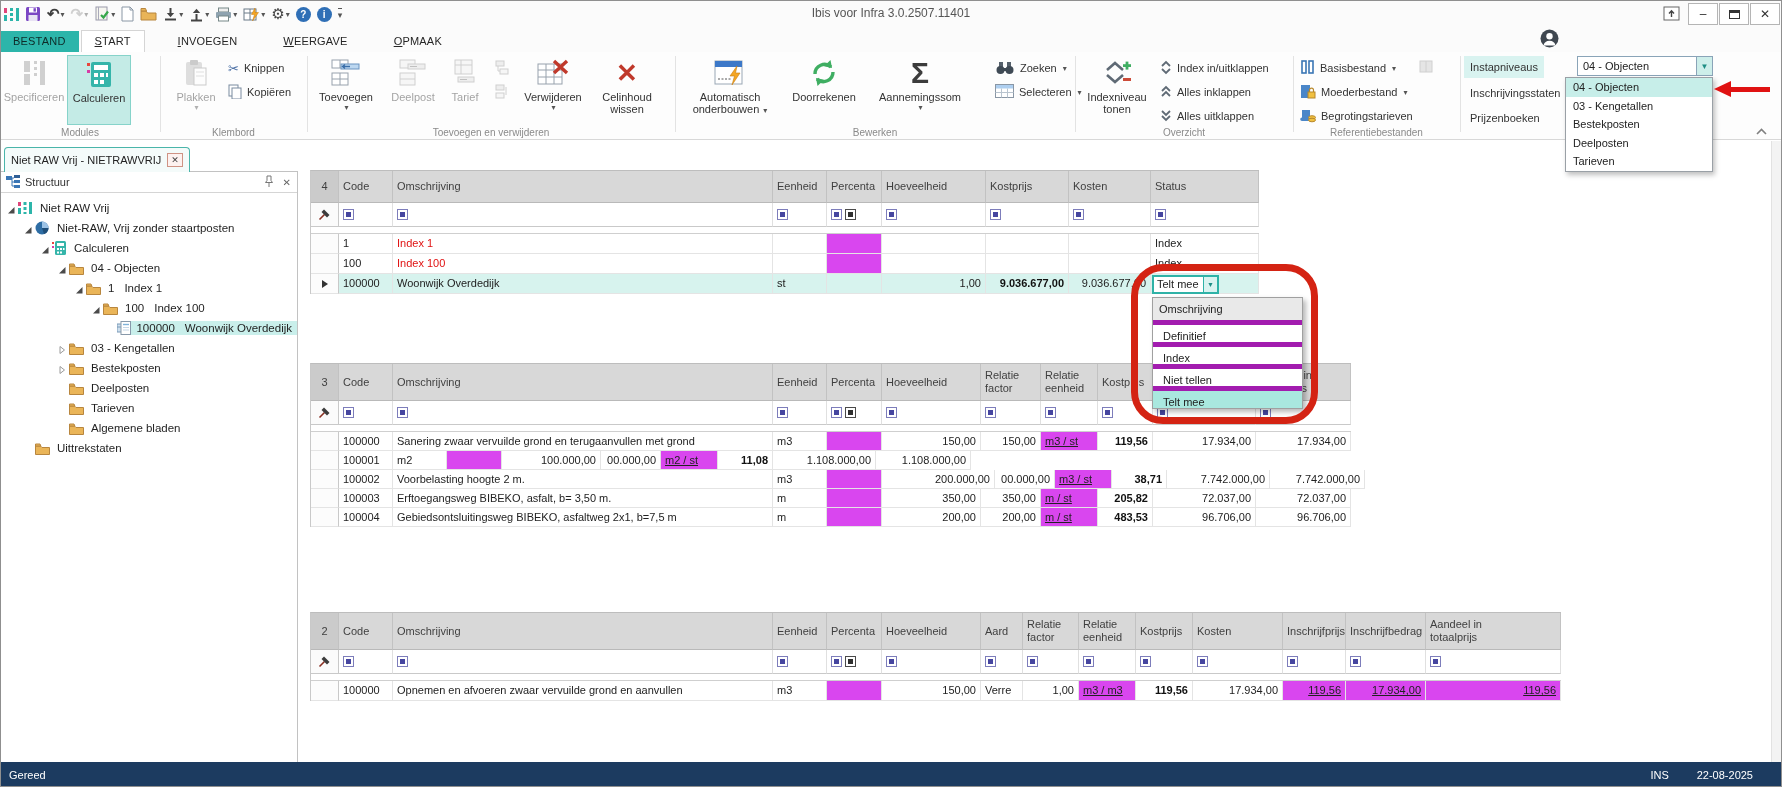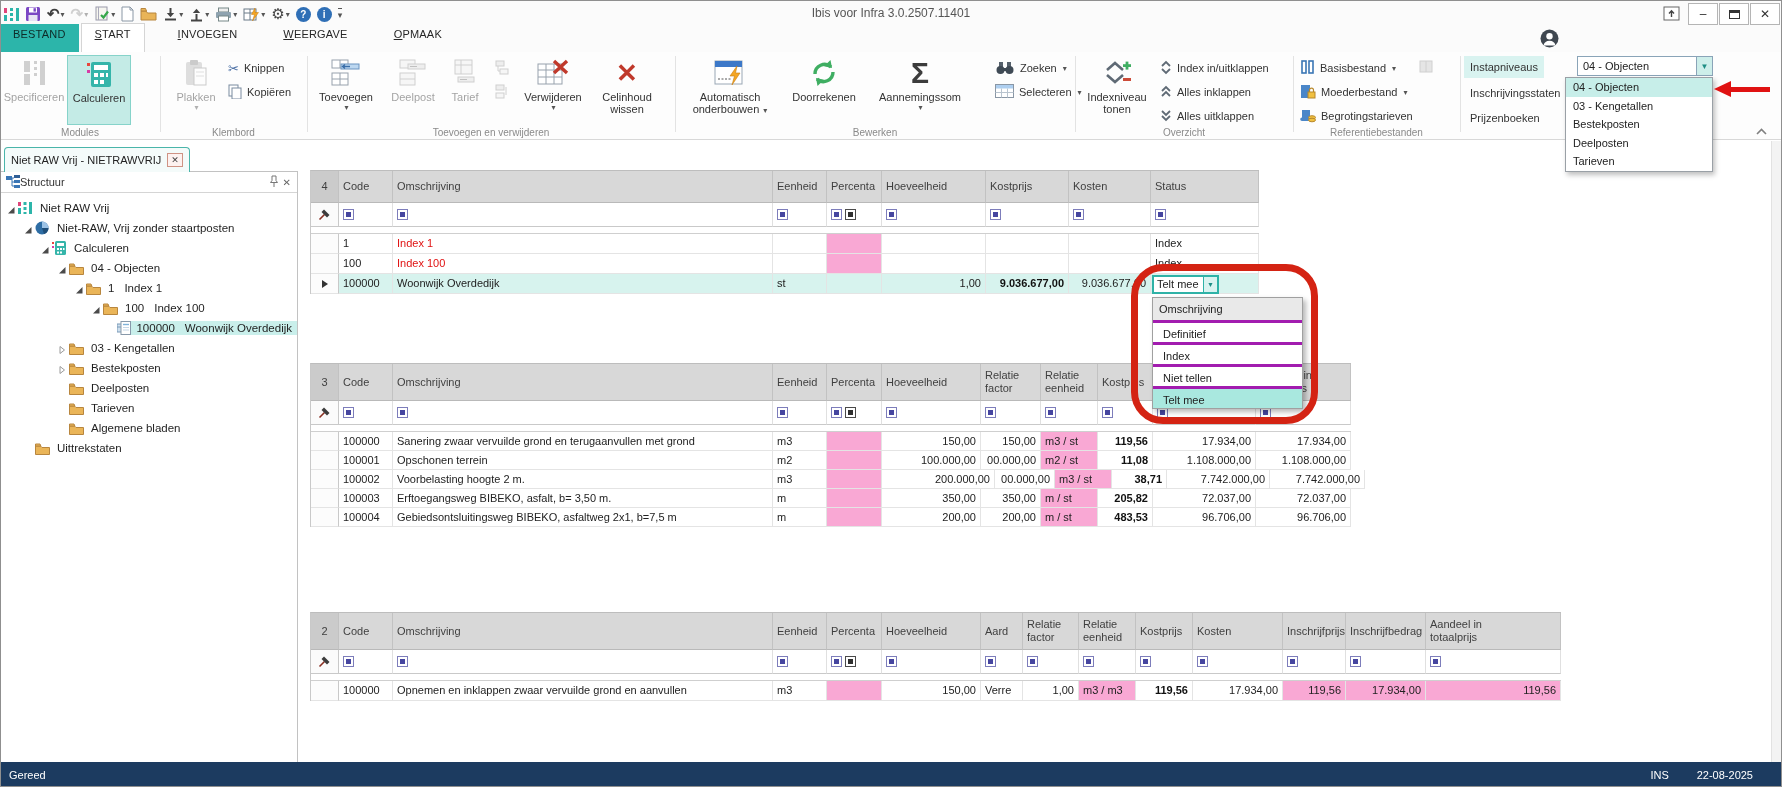--- a/index.html
+++ b/index.html
@@ -12,21 +12,21 @@
   #titlebar { left:0; top:0; width:1782px; height:28px; background:#fbfbfb; }
   #qat { left:4px; top:3px; height:22px; display:flex; align-items:center; gap:6px; }
   .qi { display:flex; align-items:center; height:20px; }
   .dd { font-size:8px; color:#555; margin-left:1px; }
   .circle-ic { width:15px; height:15px; border-radius:50%; background:#2f6fb6; color:#fff; font-weight:bold; font-size:10px; display:flex; align-items:center; justify-content:center; }
   #window-title { left:0; top:6px; width:1782px; text-align:center; color:#555; font-size:12px; }
   .winbtn { top:3px; width:30px; height:22px; border:1px solid #b5b5b5; background:#fff; display:flex; align-items:center; justify-content:center; color:#333; font-size:12px; }
 
   
   #tabrow { left:0; top:28px; width:1782px; height:24px; background:#fbfbfb; display:flex; align-items:flex-end; }
-  .rtab { display:inline-block; padding:4px 13px 12px 13px; font-size:11px; color:#262626; letter-spacing:.2px; }
+  .rtab { display:inline-block; padding:4px 13px 5px 13px; font-size:11px; color:#262626; letter-spacing:.2px; }
   .ul::first-letter { text-decoration:underline; }
   .tab-bestand { background:#2cb5aa; color:#0e2b28; margin-right:2px; }
   .tab-active { background:#fff; border:1px solid #d5d5d5; border-bottom:none; }
   .tab-plain { margin-left:20px; }
 
   
   #ribbon { left:0; top:52px; width:1782px; height:88px; background:#fdfdfd; border-bottom:1px solid #d8d8d8; }
   .gsep { position:absolute; top:4px; width:1px; height:76px; background:#e3e3e3; }
   .glabel { position:absolute; bottom:1px; font-size:10px; color:#8a8a8a; text-align:center; }
   .big-btn { position:absolute; top:3px; height:70px; display:flex; flex-direction:column; align-items:center; color:#333; text-align:center; }
@@ -49,21 +49,21 @@
 
   
   #red-arrow-bar { left:1730px; top:87px; width:40px; height:5px; background:#e01212; z-index:55; }
   #red-arrow-head { left:1714px; top:81px; width:0; height:0; border-top:8px solid transparent; border-bottom:8px solid transparent; border-right:17px solid #e01212; z-index:55; }
   #red-circle { left:1131px; top:264px; width:187px; height:160px; border:7px solid #d42313; border-radius:32px; z-index:60; }
 
   
   #doc-tab { left:4px; top:147px; width:186px; height:25px; background:#f4fbfa; border:1px solid #4ab5aa; border-bottom:none; border-radius:4px 4px 0 0; display:flex; align-items:center; padding:0 6px; gap:6px; z-index:5; }
   #doc-tab .close-box { width:16px; height:14px; border:1px solid #cf9384; background:#fdf2f0; color:#444; font-size:9px; line-height:12px; text-align:center; }
   #sidebar { left:0; top:171px; width:298px; height:591px; background:#fff; border-right:1px solid #c2c2c2; border-top:1px solid #c2c2c2; }
-  #panel-head { height:21px; border-bottom:1px solid #d5d5d5; display:flex; align-items:center; padding:0 6px; color:#333; }
+  #panel-head { height:21px; border-bottom:1px solid #d5d5d5; display:flex; align-items:center; padding:0 6px; gap:5px; color:#333; }
   #panel-head .spring { flex:1; }
   .tree-row { height:20px; display:flex; align-items:flex-end; white-space:nowrap; }
   .tree-arrow { width:14px; display:flex; align-items:center; justify-content:center; }
   .tree-icon { width:17px; display:flex; align-items:center; }
   .tree-text { padding:1px 5px; color:#1f1f1f; font-size:11.5px; display:flex; }
   .tree-code { margin-right:10px; }
   .tree-text.selected { background:#c9efeb; }
 
   
   .grid { position:absolute; border-left:1px solid #c9c9c9; border-top:1px solid #bdbdbd; background:#fff; z-index:2; }
@@ -75,31 +75,31 @@
   .g-filter .ind-c { background:#fbfbfb; border-right:1px solid #c9c9c9; justify-content:center; padding-left:0; }
   .filter-box { width:11px; height:11px; border:1px solid #7d7dbb; display:flex; align-items:center; justify-content:center; }
   .filter-box i { width:5px; height:5px; background:#4646a0; }
   .filter-box.dark { border-color:#4a4a4a; }
   .filter-box.dark i { background:#2f2f2f; }
   .g-spacer { background:#fff; border-bottom:1px solid #cfcfcf; }
   .g-data .g-cell { border-right:1px solid #e4e4e4; border-bottom:1px solid #e4e4e4; padding:0 4px; }
   .g-data .ind-c { background:#fcfcfc; border-right:1px solid #c9c9c9; display:flex; align-items:center; justify-content:center; padding:0; }
   .g-data.sel .g-cell { background:#d7f3ee; }
   .g-data.sel .ind-c { background:#fcfcfc; }
-  .shade { background:#f9a8d4; }
+  .shade { background:#d946ef;text-decoration:underline; }
   .red { color:#e01212; }
   .b { font-weight:bold; color:#111; }
   .rowmark { width:0; height:0; border-left:6px solid #333; border-top:4px solid transparent; border-bottom:4px solid transparent; }
 
   
   #status-combo { left:1152px; top:275px; width:67px; height:19px; border:2px solid #2fb2a7; background:#fff; display:flex; z-index:30; }
   #status-combo .cval { flex:1; line-height:15px; padding-left:3px; overflow:hidden; white-space:nowrap; }
   #status-combo .cbtn { width:14px; background:#d9f3f0; border-left:1px solid #2fb2a7; color:#1d8d84; font-size:7px; display:flex; align-items:center; justify-content:center; }
   #status-list { left:1152px; top:297px; width:151px; background:#fff; border:1px solid #a0a0a0; box-shadow:3px 3px 5px rgba(0,0,0,.28); z-index:40; }
-  .pop-item { height:22px; line-height:22px; padding-left:10px; border-top:3px solid #a21caf; }
+  .pop-item { height:22px; line-height:22px; padding-left:10px; border-top:5px solid #a21caf; }
   .pop-item:first-child { border-top:none; }
   .pop-header { background:#e9e9e9; padding-left:6px; }
   .pop-sel { background:#a9e8df; }
 
   
   #vscroll { left:1771px; top:141px; width:11px; height:621px; background:#f3f3f3; border-left:1px solid #e2e2e2; }
   #statusbar { left:0; top:762px; width:1782px; height:25px; background:#1c3b60; color:#fff; display:flex; align-items:center; padding:0 9px; }
   #statusbar .spring { flex:1; }
   #statusbar .sb-right { display:flex; gap:28px; margin-right:20px; }
 </style>
@@ -934,21 +934,20 @@
       <div class="g-cell" style="width: 99px; line-height: 18px; text-align: right;">150,00</div>
       <div class="g-cell" style="width: 60px; line-height: 18px; text-align: right;">150,00</div>
       <div class="g-cell shade" style="width: 57px; line-height: 18px;">m3 / st</div>
       <div class="g-cell b" style="width: 55px; line-height: 18px; text-align: right;">119,56</div>
       <div class="g-cell" style="width: 103px; line-height: 18px; text-align: right;">17.934,00</div>
       <div class="g-cell" style="width: 95px; line-height: 18px; text-align: right;">17.934,00</div>
     </div>
     <div class="g-row g-data" style="height: 19px;">
       <div class="g-cell ind-c" style="width: 28px;"></div>
       <div class="g-cell" style="width: 54px; line-height: 18px;">100001</div>
-      <div class="g-cell" style="width: 380px; line-height: 18px;">Opschonen terrein</div>
       <div class="g-cell" style="width: 54px; line-height: 18px;">m2</div>
       <div class="g-cell shade" style="width: 55px; line-height: 18px;"></div>
       <div class="g-cell" style="width: 99px; line-height: 18px; text-align: right;">100.000,00</div>
       <div class="g-cell" style="width: 60px; line-height: 18px; text-align: right;">00.000,00</div>
       <div class="g-cell shade" style="width: 57px; line-height: 18px;">m2 / st</div>
       <div class="g-cell b" style="width: 55px; line-height: 18px; text-align: right;">11,08</div>
       <div class="g-cell" style="width: 103px; line-height: 18px; text-align: right;">1.108.000,00</div>
       <div class="g-cell" style="width: 95px; line-height: 18px; text-align: right;">1.108.000,00</div>
     </div>
     <div class="g-row g-data" style="height: 19px;">
@@ -1084,21 +1083,21 @@
       <div class="g-cell" style="width: 135px;">
         <span class="filter-box">
           <i></i>
         </span>
       </div>
     </div>
     <div class="g-spacer" style="height: 7px;"></div>
     <div class="g-row g-data" style="height: 20px;">
       <div class="g-cell ind-c" style="width: 28px;"></div>
       <div class="g-cell" style="width: 54px; line-height: 19px;">100000</div>
-      <div class="g-cell" style="width: 380px; line-height: 19px;">Opnemen en inklappen zwaar vervuilde grond en aanvullen</div>
+      <div class="g-cell" style="width: 380px; line-height: 19px;">Opnemen en afvoeren zwaar vervuilde grond en aanvullen</div>
       <div class="g-cell" style="width: 54px; line-height: 19px;">m3</div>
       <div class="g-cell shade" style="width: 55px; line-height: 19px;"></div>
       <div class="g-cell" style="width: 99px; line-height: 19px; text-align: right;">150,00</div>
       <div class="g-cell" style="width: 42px; line-height: 19px;">Verre</div>
       <div class="g-cell" style="width: 56px; line-height: 19px; text-align: right;">1,00</div>
       <div class="g-cell shade" style="width: 57px; line-height: 19px;">m3 / m3</div>
       <div class="g-cell b" style="width: 57px; line-height: 19px; text-align: right;">119,56</div>
       <div class="g-cell" style="width: 90px; line-height: 19px; text-align: right;">17.934,00</div>
       <div class="g-cell shade" style="width: 63px; line-height: 19px; text-align: right;">119,56</div>
       <div class="g-cell shade" style="width: 80px; line-height: 19px; text-align: right;">17.934,00</div>

